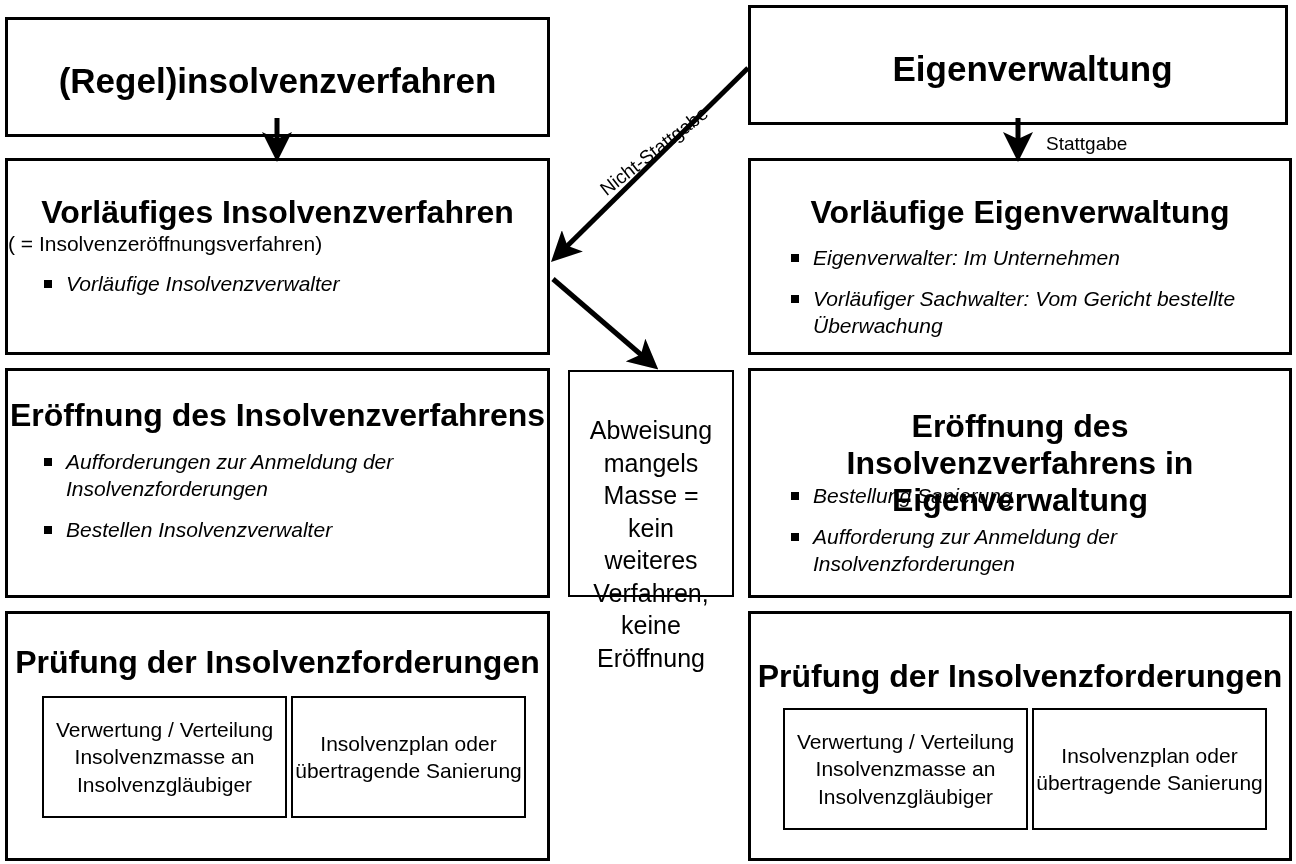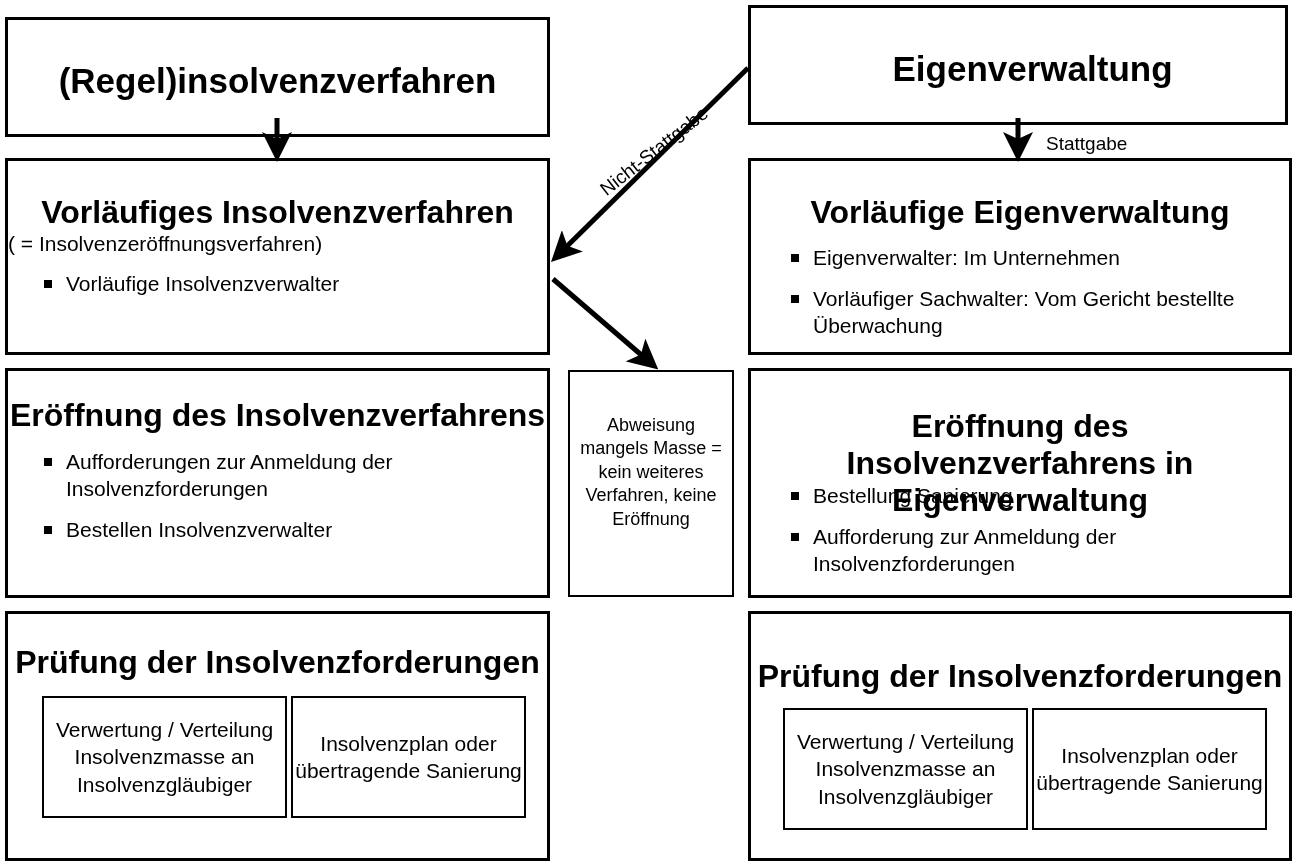--- a/index.html
+++ b/index.html
@@ -45,39 +45,40 @@
   .title-lg { font-size: 32px; }
   .subtitle {
     text-align: left;
     font-size: 21px;
     line-height: 1.2;
   }
   ul.bullets {
     list-style: none;
     margin: 0;
     padding: 0;
+    font-style: italic;
   }
   ul.bullets li {
     position: relative;
     font-size: 21px;
     line-height: 1.28;
     margin: 0 0 14px 0;
     padding-left: 26px;
   }
   ul.bullets li:last-child { margin-bottom: 0; }
   ul.bullets li .bullet-mark {
     position: absolute;
     left: 4px;
     top: 9px;
     width: 8px;
     height: 8px;
     background: #000000;
   }
   .plain-text-box {
-    font-size: 18px;
+    font-size: 25px;
     line-height: 1.30;
     text-align: center;
   }
   svg.overlay {
     position: absolute;
     left: 0;
     top: 0;
     width: 1296px;
     height: 864px;
     pointer-events: none;

